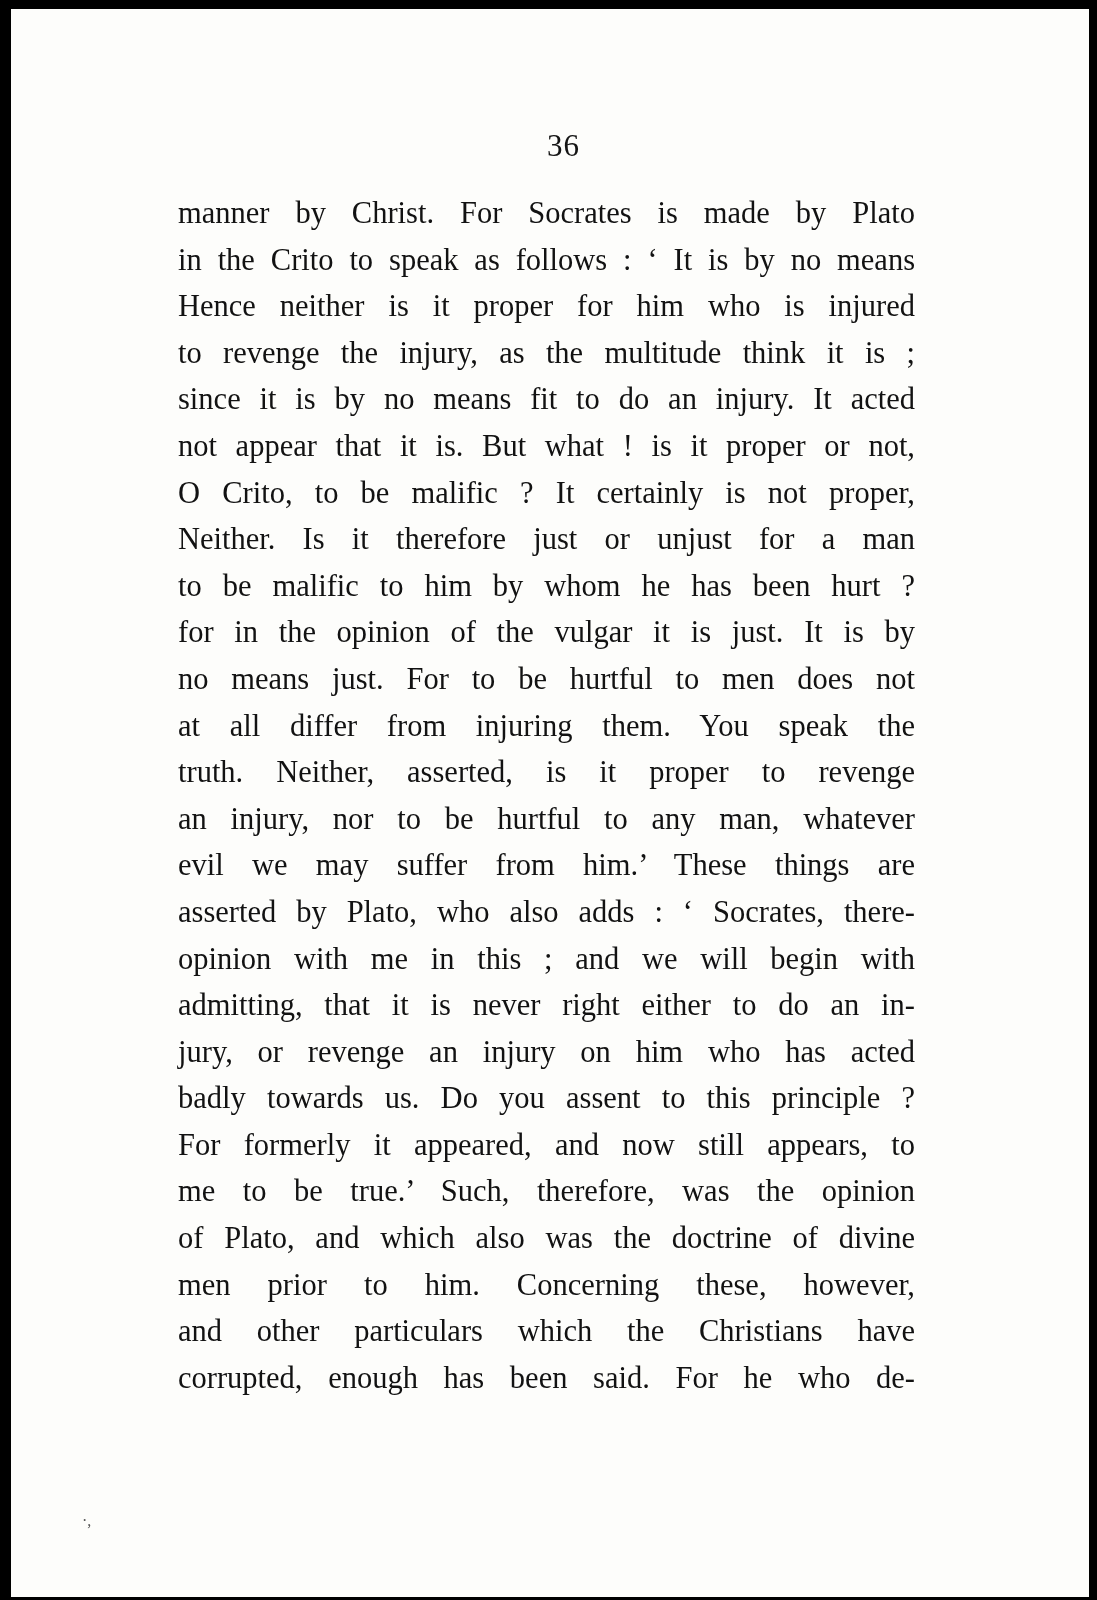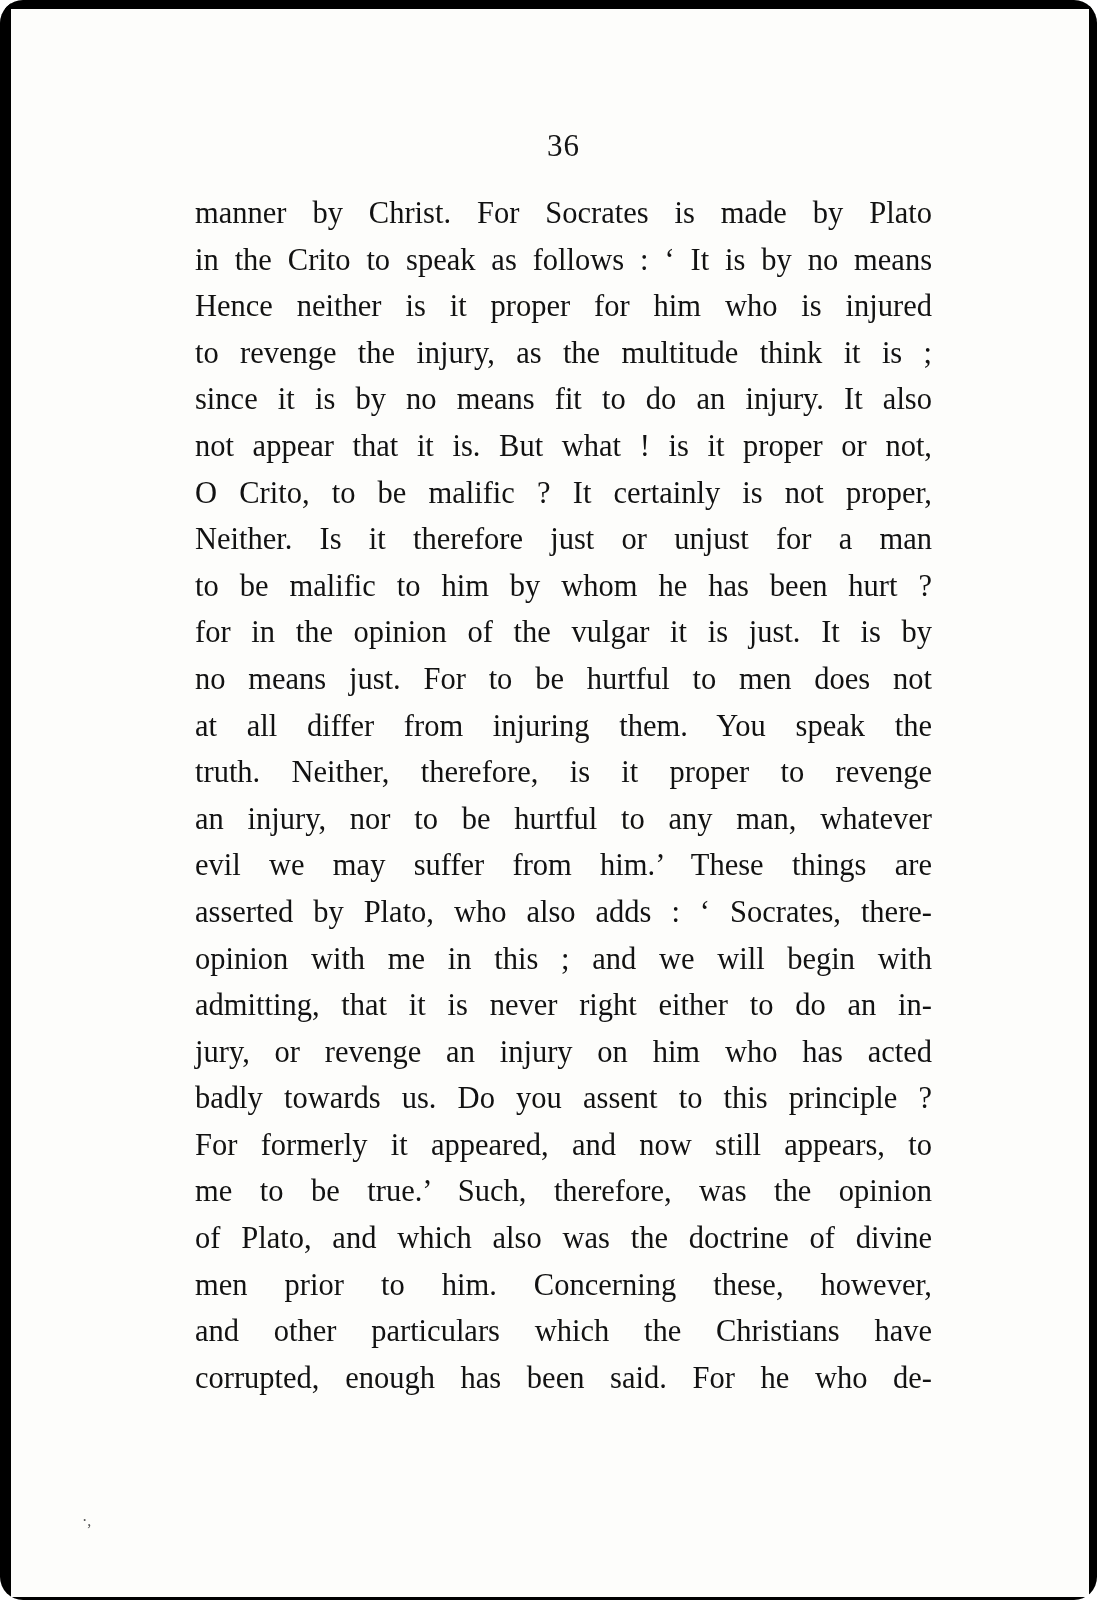--- a/index.html
+++ b/index.html
@@ -8,21 +8,20 @@
     background: #ffffff;
   }
   .scan-page {
     position: relative;
     width: 1097px;
     height: 1600px;
     background: #fdfdfb;
     overflow: hidden;
     font-family: "Liberation Serif", serif;
     color: #101010;
-    border-radius: 23px;
   }
   .edge {
     position: absolute;
     background: #000000;
   }
   .edge-top    { top: 0; left: 0; width: 100%; height: 9px; }
   .edge-left   { top: 0; left: 0; width: 11px; height: 100%; }
   .edge-right  { top: 0; right: 0; width: 8px; height: 100%; }
   .edge-bottom { bottom: 0; left: 0; width: 100%; height: 3px; }
 
@@ -33,21 +32,21 @@
     width: 737px;
     text-align: center;
     font-size: 31px;
     letter-spacing: 1px;
     color: #141414;
   }
 
   .text-block {
     position: absolute;
     top: 190px;
-    left: 195px;
+    left: 178px;
     width: 737px;
     font-size: 30.5px;
     color: #121212;
   }
   .text-line {
     display: block;
     height: 46.6px;
     line-height: 46.6px;
     text-align: justify;
     text-align-last: justify;
@@ -77,29 +76,29 @@
   <div class="edge edge-right"></div>
   <div class="edge edge-bottom"></div>
 
   <div class="page-number">36</div>
 
   <div class="text-block">
     <span class="text-line">manner by Christ.  For Socrates is made by Plato</span>
     <span class="text-line">in the Crito to speak as follows :  ‘ It is by no means</span>
     <span class="text-line">Hence neither is it proper for him who is injured</span>
     <span class="text-line">to revenge the injury, as the multitude think it is ;</span>
-    <span class="text-line">since it is by no means fit to do an injury.  It also</span>
+    <span class="text-line">since it is by no means fit to do an injury.  It acted</span>
     <span class="text-line">not appear that it is.  But what ! is it proper or not,</span>
     <span class="text-line">O Crito, to be malific ?  It certainly is not proper,</span>
     <span class="text-line">Neither.  Is it therefore just or unjust for a man</span>
     <span class="text-line">to be malific to him by whom he has been hurt ?</span>
     <span class="text-line">for in the opinion of the vulgar it is just.  It is by</span>
     <span class="text-line">no means just.  For to be hurtful to men does not</span>
     <span class="text-line">at all differ from injuring them.  You speak the</span>
-    <span class="text-line">truth.  Neither, therefore, is it proper to revenge</span>
+    <span class="text-line">truth.  Neither, asserted, is it proper to revenge</span>
     <span class="text-line">an injury, nor to be hurtful to any man, whatever</span>
     <span class="text-line">evil we may suffer from him.’  These things are</span>
     <span class="text-line">asserted by Plato, who also adds :  ‘ Socrates, there-</span>
     <span class="text-line">opinion with me in this ; and we will begin with</span>
     <span class="text-line">admitting, that it is never right either to do an in-</span>
     <span class="text-line">jury, or revenge an injury on him who has acted</span>
     <span class="text-line">badly towards us.  Do you assent to this principle ?</span>
     <span class="text-line">For formerly it appeared, and now still appears, to</span>
     <span class="text-line">me to be true.’   Such, therefore, was the opinion</span>
     <span class="text-line">of Plato, and which also was the doctrine of divine</span>

